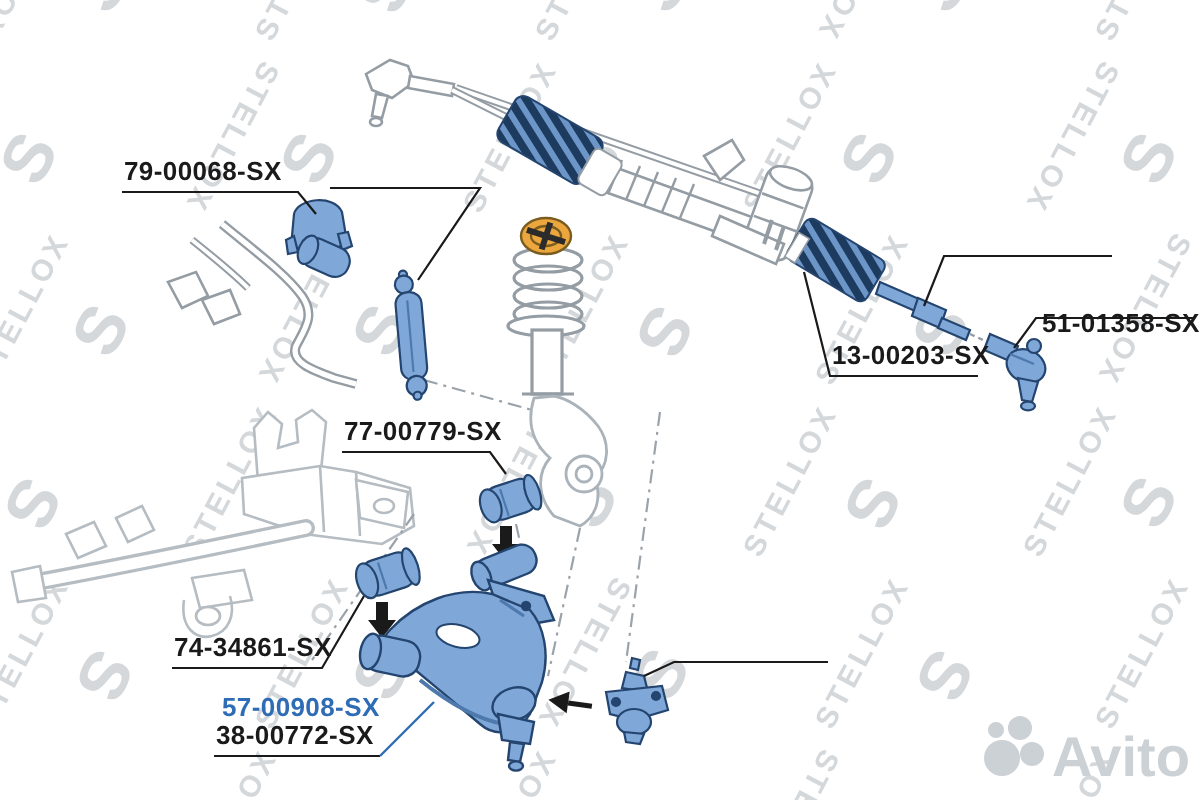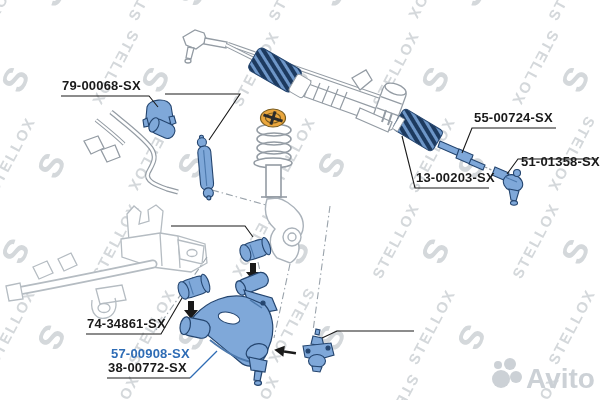--- a/index.html
+++ b/index.html
@@ -281,23 +281,23 @@
       <path d="M489,188 L415,188 L402,136"></path>
       <path d="M171,226 L245,226 L253,237"></path>
       <path d="M86,334 L161,334 L182,298"></path>
       <path d="M414,331 L337,331 L322,338"></path>
       <path d="M107,378 L190,378"></path>
     </g>
     <path d="M190,378 L217,351" fill="none" stroke-width="1.2" stroke="#2e6cb5"></path>
   </svg>
 
   <div class="lbl" style="left:62px;top:79px">79-00068-SX</div>
-  <div class="lbl" style="left:474px;top:111px">55-00724-SX</div>
   <div class="lbl" style="left:521px;top:155px">51-01358-SX</div>
   <div class="lbl" style="left:416px;top:171px">13-00203-SX</div>
+  <div class="lbl" style="left:172px;top:209px">77-00779-SX</div>
   <div class="lbl" style="left:87px;top:317px">74-34861-SX</div>
   <div class="lbl lbl-blue" style="left:111px;top:347px">57-00908-SX</div>
   <div class="lbl" style="left:108px;top:361px">38-00772-SX</div>
 
   <div id="avito-stamp">
     <svg width="114" height="44" viewBox="0 0 114 44">
       <g fill="#ccd1d6">
         <circle cx="12" cy="11" r="4"></circle>
         <circle cx="24" cy="10" r="6"></circle>
         <circle cx="15" cy="25" r="9"></circle>

